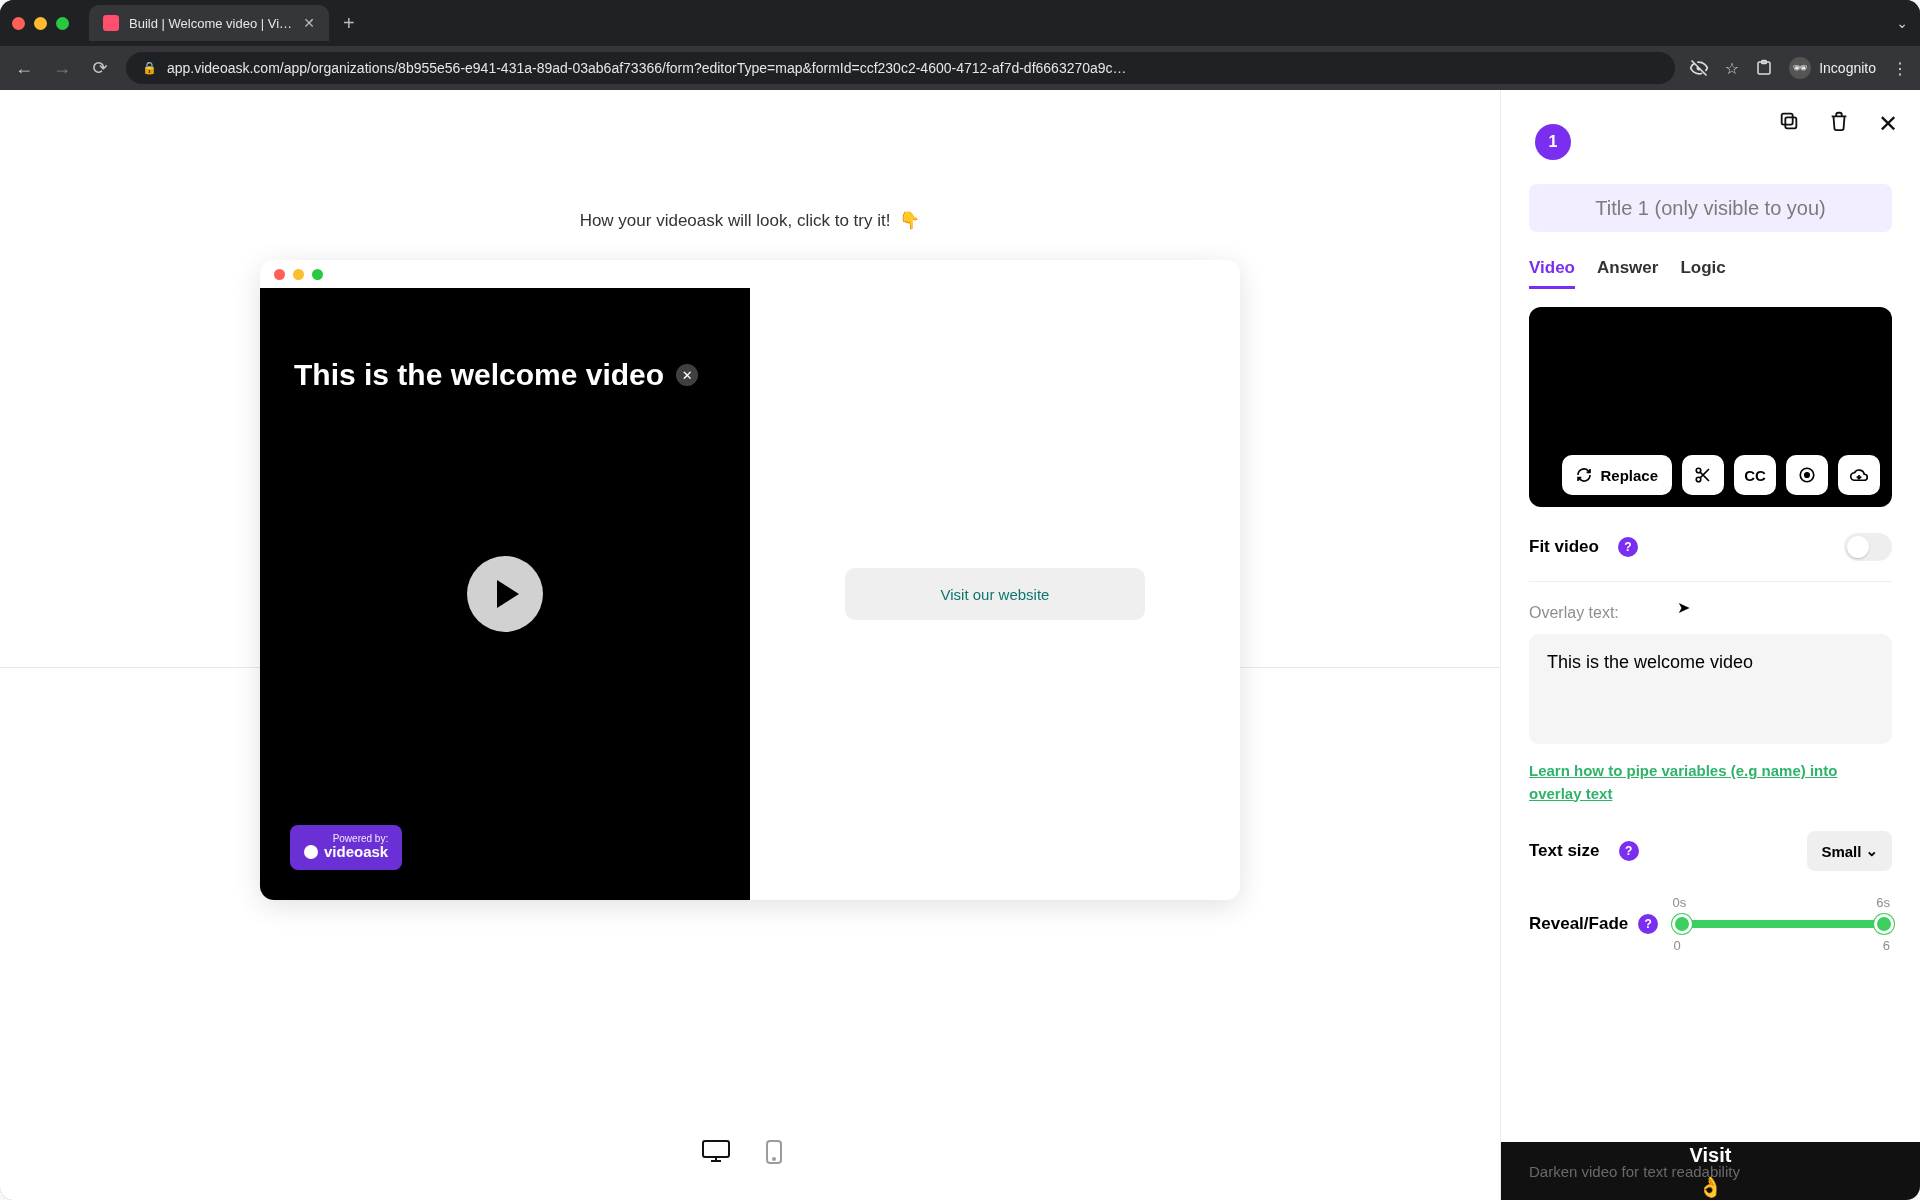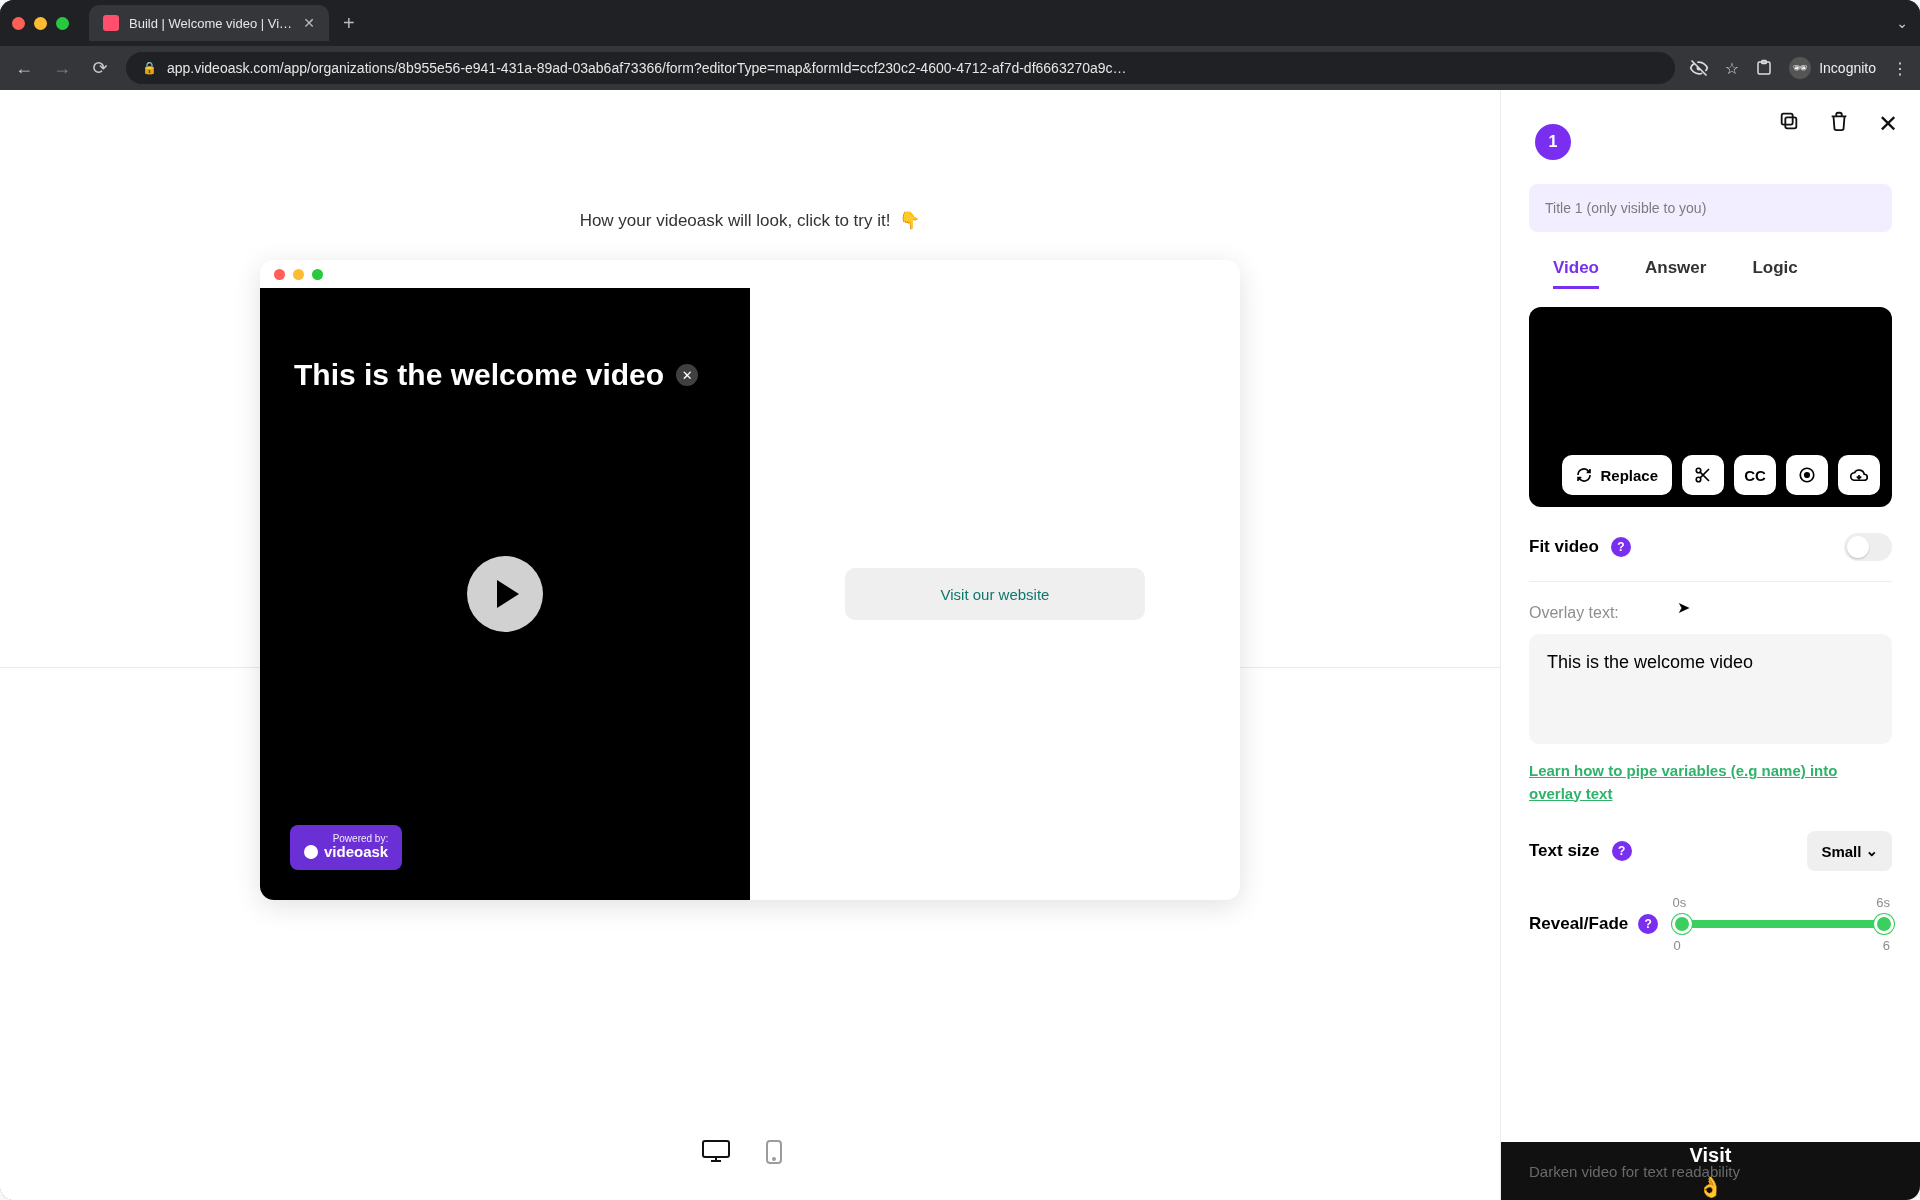--- a/index.html
+++ b/index.html
@@ -57,32 +57,32 @@
   .ghost-btn { width: 300px; height: 52px; border-radius: 10px; background: #efefef; color: #0f766e; font-size: 15px; display: flex; align-items: center; justify-content: center; }
 
   .device-toggle { position: absolute; bottom: 35px; left: 50%; transform: translateX(-50%); display: flex; gap: 30px; color: #222; font-size: 26px; }
   .device-toggle .dev { width: 34px; text-align: center; }
   .device-toggle .phone { color: #9c9c9c; }
 
   
   .right-panel { width: 420px; border-left: 1px solid #ececec; background: #fff; display: flex; flex-direction: column; position: relative; }
   .rp-top-actions { position: absolute; top: 20px; right: 22px; display: flex; gap: 28px; font-size: 22px; color: #111; }
   .step-badge { width: 36px; height: 36px; border-radius: 50%; background: #7a2ff0; color: #fff; font-weight: 700; display: flex; align-items: center; justify-content: center; margin: 34px 0 0 34px; font-size: 16px; }
-  .title-input { margin: 24px 28px 0; height: 48px; background: #f3eeff; border-radius: 8px; display: flex; align-items: center; padding: 0 16px; color: #7b7b7b; font-size: 14px; }
+  .title-input { margin: 24px 28px 0; height: 48px; background: #f3eeff; border-radius: 8px; display: flex; align-items: center; padding: 0 16px; color: #7b7b7b; font-size: 20px; justify-content: center; }
   .rp-tabs { display: flex; gap: 22px; margin: 26px 28px 0; font-size: 17px; font-weight: 600; color: #333; border-bottom: 0; }
-  .rp-tabs .rtab { padding-bottom: 8px; margin-left: 24px; }
+  .rp-tabs .rtab { padding-bottom: 8px; }
   .rp-tabs .rtab.active { color: #7a2ff0; border-bottom: 3px solid #7a2ff0; }
 
   .video-thumb { margin: 18px 28px 0; height: 200px; background: #000; border-radius: 12px; position: relative; }
   .thumb-actions { position: absolute; right: 12px; bottom: 12px; display: flex; gap: 10px; }
   .pill { height: 40px; border-radius: 10px; background: #fff; color: #000; font-weight: 700; display: flex; align-items: center; justify-content: center; padding: 0 14px; font-size: 15px; gap: 8px; }
   .pill.icon-only { width: 42px; padding: 0; }
 
   .row { margin: 26px 28px 0; display: flex; align-items: center; justify-content: space-between; font-size: 17px; font-weight: 600; }
-  .row .label { display: flex; align-items: center; gap: 12px; }
+  .row .label { display: flex; align-items: center; gap: 19px; }
   .help { width: 20px; height: 20px; border-radius: 50%; background: #7a2ff0; color: #fff; font-size: 12px; font-weight: 700; display: inline-flex; align-items: center; justify-content: center; }
   .toggle { width: 48px; height: 28px; border-radius: 14px; background: #eee; position: relative; }
   .toggle .knob { position: absolute; width: 22px; height: 22px; border-radius: 50%; background: #fff; top: 3px; left: 3px; box-shadow: 0 1px 2px rgba(0,0,0,.2); }
 
   .divider { margin: 20px 28px 0; height: 1px; background: #eee; }
 
   .section-label { margin: 22px 28px 0; color: #8e8e8e; font-size: 16px; }
   .cursor-pointer { position: absolute; font-size: 16px; }
 
   .overlay-input { margin: 12px 28px 0; background: #f5f5f5; border-radius: 10px; padding: 18px; font-size: 18px; min-height: 110px; }

